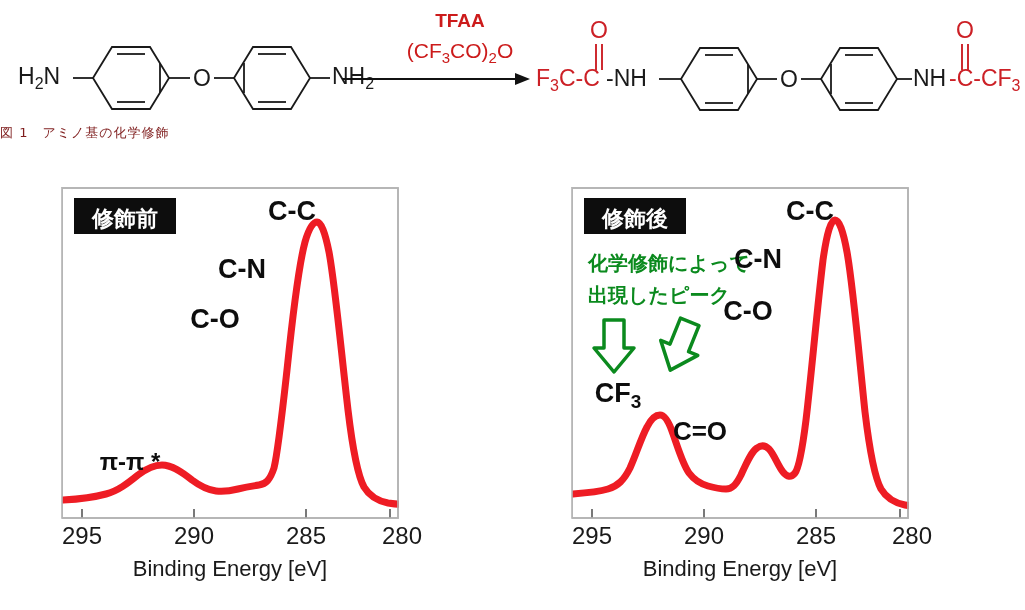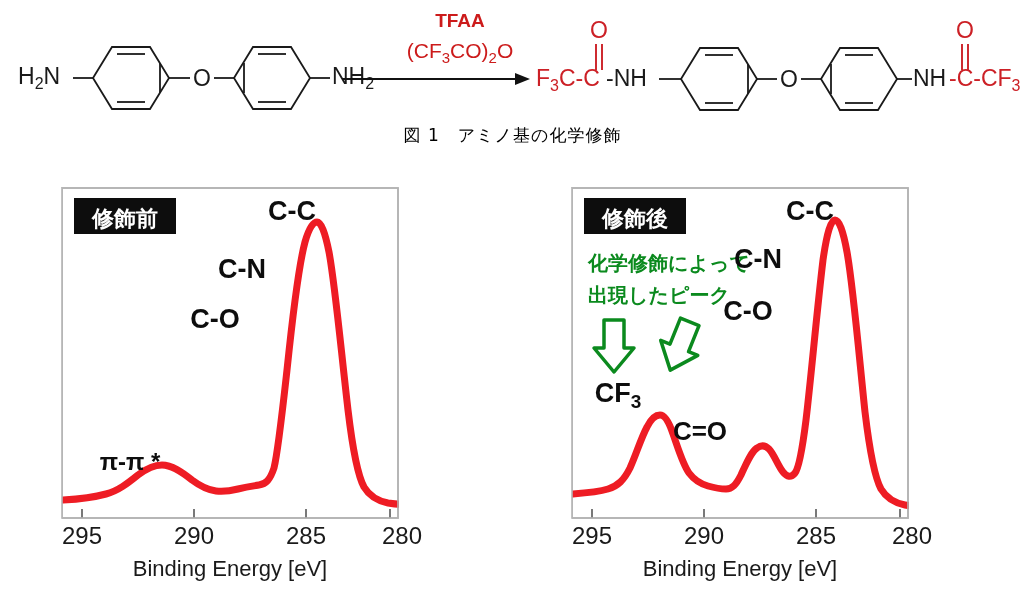--- a/index.html
+++ b/index.html
@@ -28,23 +28,23 @@
     width: 1025px;
     height: 118px;
   }
 
   
   #figure-caption {
     position: absolute;
     left: 0;
     top: 124px;
     width: 1025px;
-    text-align: center;
-    font-size: 17px;
-    color: #000000;
+    text-align: left;
+    font-size: 13px;
+    color: #7f1d1d;
     font-family: "DejaVu Sans", sans-serif;
     letter-spacing: 1px;
     white-space: pre;
   }
 
   
   .panel {
     position: absolute;
     top: 180px;
     width: 440px;

